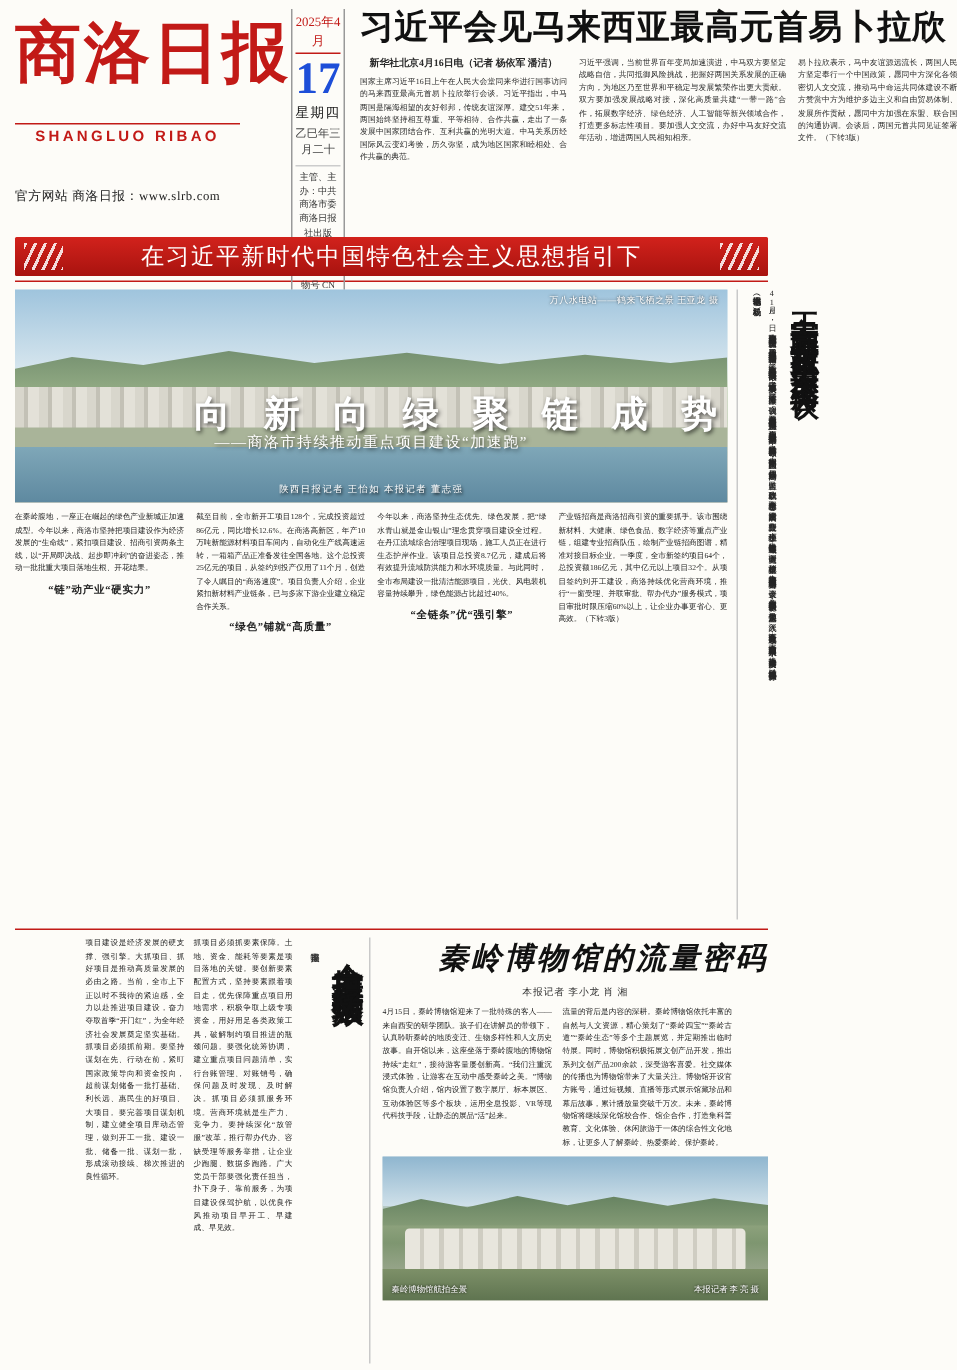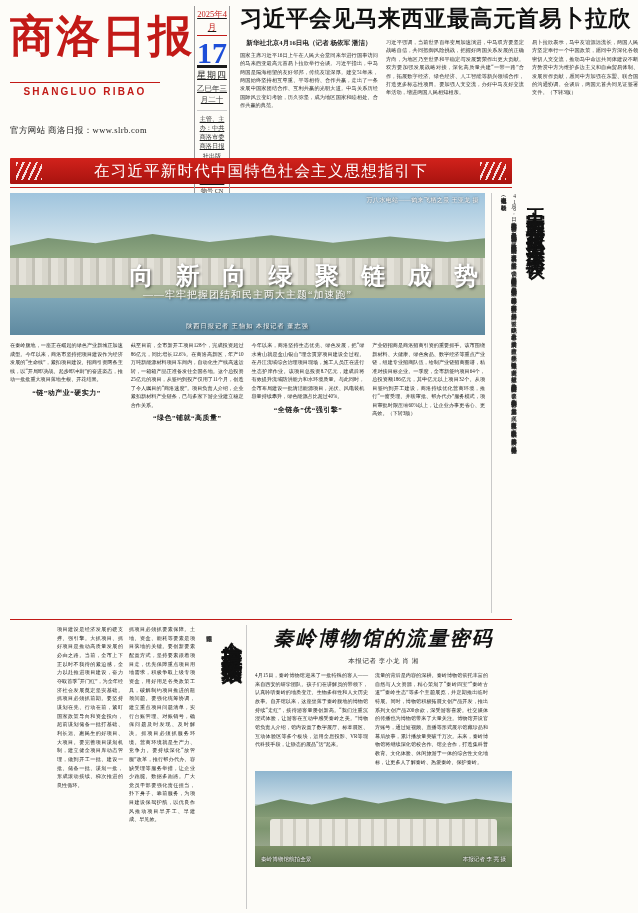--- a/index.html
+++ b/index.html
@@ -47,21 +47,20 @@
 
   .mh-date {
     width: 78px;
     border-left: 1px solid #999;
     border-right: 1px solid #999;
     text-align:center;
     font-size: 8px;
     line-height: 1.5;
     padding: 2px 2px;
     margin-right: 6px;
-    text-decoration: underline;
   }
   .mh-date .d-top { border-bottom:1px solid #c21a17; padding-bottom:1px; color:#c21a17; font-size:8.5px;}
   .mh-date .d-num { font-size: 30px; font-weight:bold; line-height: 1.1; color:#1d4ed8; }
   .mh-date .d-week { font-size: 9px; letter-spacing:1px; }
   .mh-date .d-lunar { font-size: 7.5px; color:#444; margin-top:1px;}
   .mh-date .d-host { font-size: 6.2px; color:#333; margin-top:4px; line-height:1.5; border-top:1px solid #ccc; padding-top:3px;}
   .mh-date .d-cn { font-size: 6.2px; color:#333; margin-top:3px; line-height:1.5; border-top:1px solid #ccc; padding-top:3px;}
   .mh-date .d-no { font-size: 6.2px; color:#333; margin-top:3px; line-height:1.5;}
   .mh-date .d-pages { font-size: 7.5px; color:#111; margin-top:3px; border-top:1px solid #ccc; padding-top:3px;}
 
@@ -166,21 +165,21 @@
     font-family:"DejaVu Serif",serif; font-weight:bold;
     font-size: 21px; letter-spacing: 2px; color:#111; height: 278px; margin-left:5px;
   }
   .b-byline {
     writing-mode: vertical-rl; text-orientation: upright;
     font-size: 6px; color:#333; height: 278px; margin-left:3px; padding-top:6px;
   }
   .b-col { width: 66px; font-size: 5.1px; line-height:1.7; text-align:justify; color:#232323;}
   .b-right { flex:1; padding-left:8px; border-left:1px solid #c9c9c9;}
   .b-head {
-    text-align:center; font-family:"DejaVu Serif",serif; font-weight:bold;
+    text-align:right; font-family:"DejaVu Serif",serif; font-weight:bold;
     font-size: 20px; letter-spacing: 2px; color:#111; font-style: italic;
   }
   .b-sub { text-align:center; font-size:6.5px; color:#333; margin-top:5px; letter-spacing:.6px;}
   .b-body { display:flex; gap:7px; margin-top:5px;}
   .b-body .bc { width: 113px; font-size:5.1px; line-height:1.7; text-align:justify; color:#232323;}
   .bphoto { width: 100%; height: 96px; margin-top:5px; position:relative; overflow:hidden;
     background: linear-gradient(#9fbfd4 0%,#c6d9e2 30%,#8fa37e 46%,#7e9670 60%,#b2b5a6 100%); }
   .bphoto .b-sky{position:absolute;left:0;right:0;top:0;height:34%;background:linear-gradient(#8fb6cf,#cfe0e9);}
   .bphoto .b-hill{position:absolute;left:0;right:0;top:22%;height:26%;background:linear-gradient(#5f7d5c,#839a75);
      clip-path:polygon(0 55%,10% 28%,22% 50%,35% 20%,48% 45%,60% 22%,74% 46%,86% 26%,100% 44%,100% 100%,0 100%);}
@@ -241,21 +240,21 @@
 
     <div class="left-block">
       <div class="photo">
         <div class="sky"></div>
         <div class="ridge"></div>
         <div class="town"></div>
         <div class="bank"></div>
         <div class="river"></div>
         <div class="photo-credit">万八水电站——鹤来飞栖之景 王亚龙 摄</div>
         <div class="photo-title">向 新 向 绿 聚 链 成 势</div>
-        <div class="photo-sub">——牢牢把握团结和民主两大主题“加速跑”</div>
+        <div class="photo-sub">——商洛市持续推动重点项目建设“加速跑”</div>
         <div class="photo-byline">陕西日报记者 王怡如   本报记者 董志强</div>
       </div>
 
       <div class="art-cols">
         <div class="art-col">
           <div>在秦岭腹地，一座正在崛起的绿色产业新城正加速成型。今年以来，商洛市坚持把项目建设作为经济发展的“生命线”，紧扣项目建设、招商引资两条主线，以“开局即决战、起步即冲刺”的奋进姿态，推动一批批重大项目落地生根、开花结果。</div>
           <div class="art-h">“链”动产业“硬实力”</div>
         </div>
         <div class="art-col">
           <div>截至目前，全市新开工项目128个，完成投资超过86亿元，同比增长12.6%。在商洛高新区，年产10万吨新能源材料项目车间内，自动化生产线高速运转，一箱箱产品正准备发往全国各地。这个总投资25亿元的项目，从签约到投产仅用了11个月，创造了令人瞩目的“商洛速度”。项目负责人介绍，企业紧扣新材料产业链条，已与多家下游企业建立稳定合作关系。</div>

